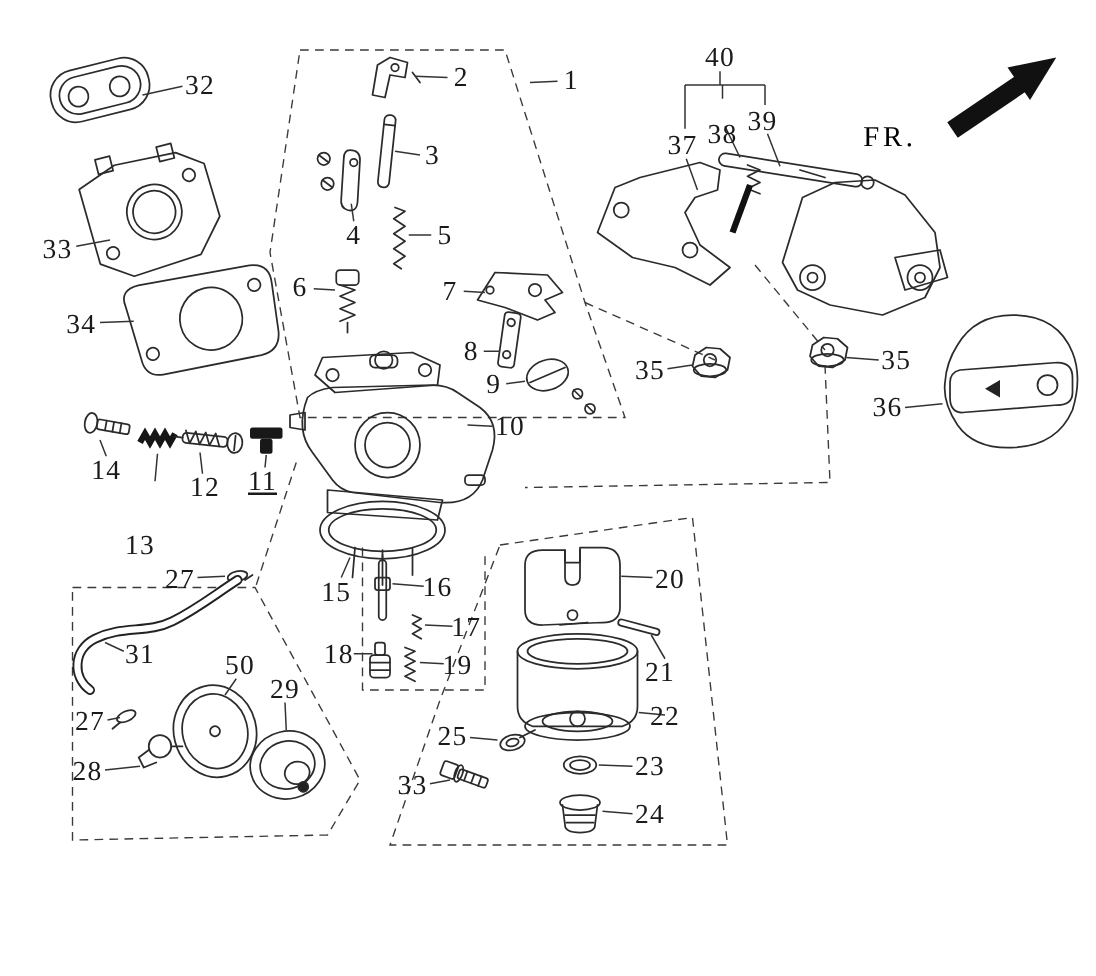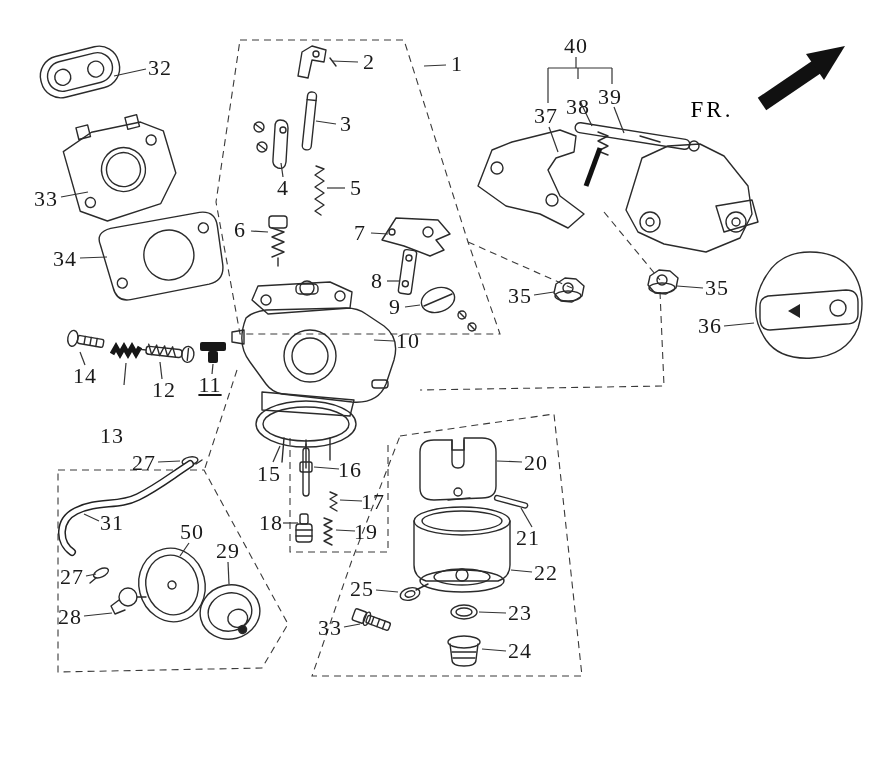--- a/index.html
+++ b/index.html
@@ -382,21 +382,21 @@
       <div class="part-label" style="left: 269px; top: 474px;">15</div>
       <div class="part-label" style="left: 350px; top: 470px;">16</div>
       <div class="part-label" style="left: 373px; top: 502px;">17</div>
       <div class="part-label" style="left: 271px; top: 523px;">18</div>
       <div class="part-label" style="left: 366px; top: 532px;">19</div>
       <div class="part-label" style="left: 536px; top: 463px;">20</div>
       <div class="part-label" style="left: 528px; top: 538px;">21</div>
       <div class="part-label" style="left: 112px; top: 523px;">31</div>
       <div class="part-label" style="left: 192px; top: 532px;">50</div>
       <div class="part-label" style="left: 228px; top: 551px;">29</div>
-      <div class="part-label" style="left: 546px; top: 573px;">22</div>
+      <div class="part-label" style="left: 532px; top: 573px;">22</div>
       <div class="part-label" style="left: 362px; top: 589px;">25</div>
       <div class="part-label" style="left: 520px; top: 613px;">23</div>
       <div class="part-label" style="left: 330px; top: 628px;">33</div>
       <div class="part-label" style="left: 520px; top: 651px;">24</div>
       <div class="part-label" style="left: 72px; top: 577px;">27</div>
       <div class="part-label" style="left: 70px; top: 617px;">28</div>
     </div>
 
   <div class="fr-label">FR.</div>
 

